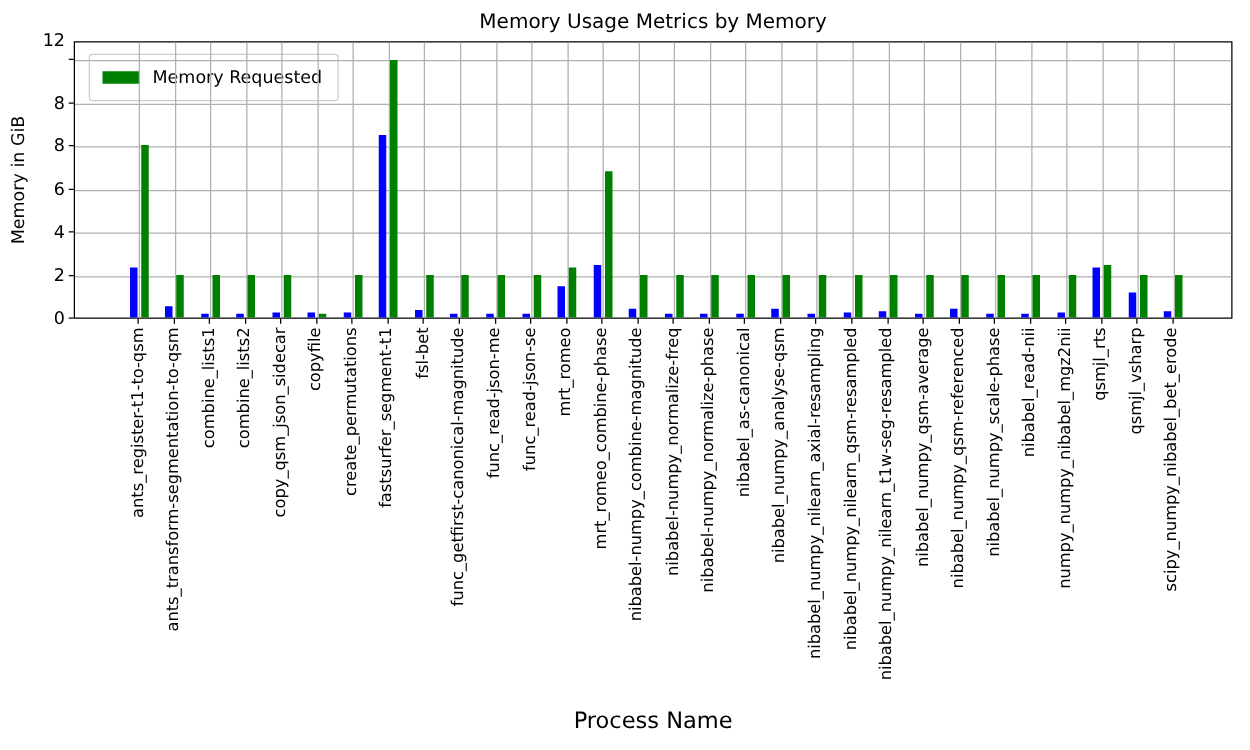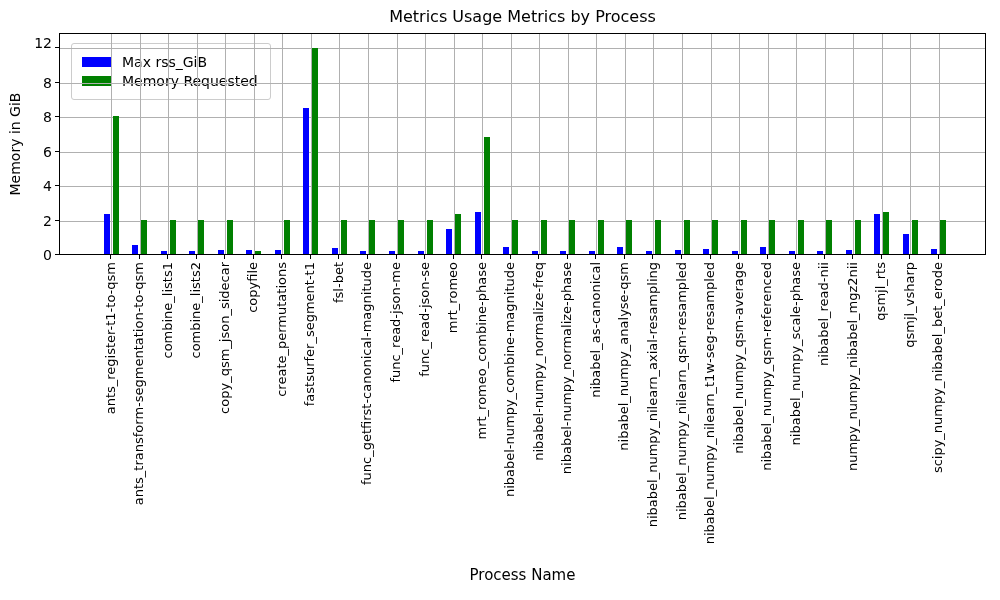--- a/index.html
+++ b/index.html
@@ -3,49 +3,45 @@
 <meta charset="utf-8">
 <style>
   html,body{margin:0;padding:0;background:#fff;}
   #figure{
     position:relative;width:1000px;height:600px;background:#ffffff;
     font-family:"DejaVu Sans","Liberation Sans",sans-serif;color:#000;overflow:hidden;
   }
   #chart-title{position:absolute;top:7px;left:59px;width:927px;text-align:center;font-size:16px;}
   #y-axis-label{position:absolute;left:-94px;top:134px;width:222px;height:20px;text-align:center;
     font-size:14px;transform:rotate(-90deg);}
-  #x-axis-label{position:absolute;top:566px;left:59px;width:927px;text-align:center;font-size:15px;}
+  #x-axis-label{position:absolute;top:566px;left:59px;width:927px;text-align:center;font-size:18px;}
   #plot-area{position:absolute;left:59px;top:33px;width:927px;height:222px;
     border:1px solid #000;box-sizing:border-box;background:#fff;}
   .gridline-h{position:absolute;left:0;width:100%;height:1px;background:#b0b0b0;}
   .gridline-v{position:absolute;top:0;height:100%;width:1px;background:#b0b0b0;}
   .bar{position:absolute;bottom:0;width:6px;}
   .ytick-label{position:absolute;left:18px;width:34px;text-align:right;font-size:14px;line-height:16px;}
   .ytick-mark{position:absolute;width:4px;height:1px;background:#000;}
   .xtick-mark{position:absolute;width:1px;height:4px;background:#000;}
   .xtick-label{position:absolute;font-size:13px;line-height:15px;white-space:nowrap;
     transform:rotate(-90deg) translateX(-100%);transform-origin:0 0;}
   #legend{position:absolute;left:11px;top:9px;background:rgba(255,255,255,0.88);
     border:1px solid #ccc;border-radius:3px;padding:7px 12px 7px 10px;}
   .legend-row{display:flex;align-items:center;margin:3px 0;}
   .legend-swatch{width:30px;height:10px;margin-right:10px;flex:0 0 auto;}
   .legend-label{font-size:14px;white-space:nowrap;}
 </style>
 </head>
 <body>
 
 <div id="figure">
-  <div id="chart-title">Metrics Usage Metrics by Process</div>
+  <div id="chart-title">Memory Usage Metrics by Memory</div>
   <div id="y-axis-label">Memory in GiB</div>
   <div id="plot-area">
     <div id="legend">
-      <div class="legend-row">
-        <div class="legend-swatch" id="swatch-0" style="background: rgb(0, 0, 255);"></div>
-        <div class="legend-label">Max rss_GiB</div>
-      </div>
       <div class="legend-row">
         <div class="legend-swatch" id="swatch-1" style="background: rgb(0, 128, 0);"></div>
         <div class="legend-label">Memory Requested</div>
       </div>
     </div>
   <div class="gridline-v" style="left: 51px;"></div>
       <div class="gridline-v" style="left: 79.55px;"></div>
       <div class="gridline-v" style="left: 108.1px;"></div>
       <div class="gridline-v" style="left: 136.65px;"></div>
       <div class="gridline-v" style="left: 165.2px;"></div>
@@ -147,21 +143,21 @@
     <div class="ytick-label" style="top: 212.581px;">2</div>
     <div class="ytick-mark" style="left: 55px; top: 219.581px;"></div>
     <div class="ytick-label" style="top: 178.163px;">4</div>
     <div class="ytick-mark" style="left: 55px; top: 185.163px;"></div>
     <div class="ytick-label" style="top: 143.744px;">6</div>
     <div class="ytick-mark" style="left: 55px; top: 150.744px;"></div>
     <div class="ytick-label" style="top: 109.326px;">8</div>
     <div class="ytick-mark" style="left: 55px; top: 116.326px;"></div>
     <div class="ytick-label" style="top: 74.907px;">8</div>
     <div class="ytick-mark" style="left: 55px; top: 81.907px;"></div>
-    <div class="ytick-label" style="top: 35px;">12</div>
+    <div class="ytick-label" style="top: 25px;">12</div>
     <div class="ytick-mark" style="left: 55px; top: 47.4884px;"></div>
     <div class="xtick-mark" style="left: 110px; top: 255px;"></div>
     <div class="xtick-label" style="left: 102.5px; top: 262px;">ants_register-t1-to-qsm</div>
     <div class="xtick-mark" style="left: 138.55px; top: 255px;"></div>
     <div class="xtick-label" style="left: 131.05px; top: 262px;">ants_transform-segmentation-to-qsm</div>
     <div class="xtick-mark" style="left: 167.1px; top: 255px;"></div>
     <div class="xtick-label" style="left: 159.6px; top: 262px;">combine_lists1</div>
     <div class="xtick-mark" style="left: 195.65px; top: 255px;"></div>
     <div class="xtick-label" style="left: 188.15px; top: 262px;">combine_lists2</div>
     <div class="xtick-mark" style="left: 224.2px; top: 255px;"></div>

